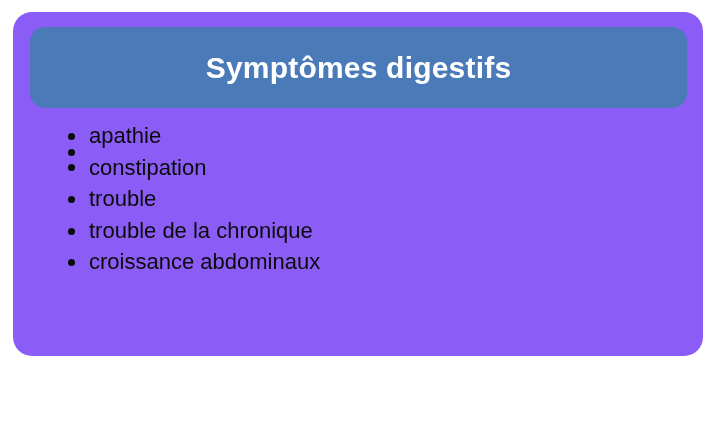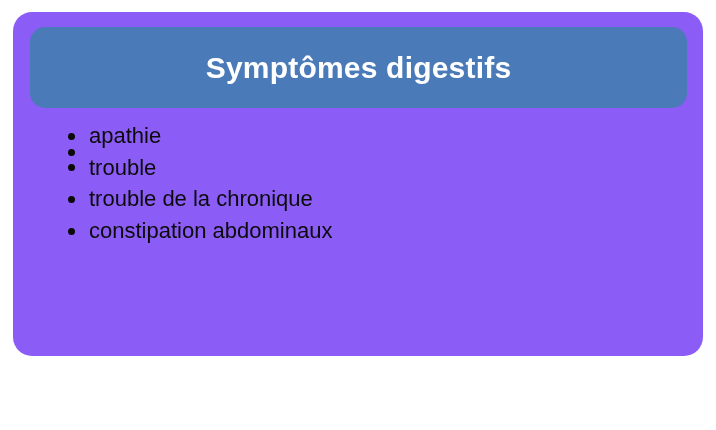--- a/index.html
+++ b/index.html
@@ -105,36 +105,40 @@
 
       <li class="symptom-item">
         <span class="bullet-icon"></span>
         <span>apathie</span>
       </li>
 
       <li class="symptom-item">
         <span class="bullet-icon"></span>
       </li>
 
+      <li class="symptom-item">
+        <span class="bullet-icon"></span>
+        <span>constipation</span>
+      </li>
 
       <li class="symptom-item">
         <span class="bullet-icon"></span>
         <span>trouble</span>
       </li>
 
 
 
       <li class="symptom-item">
         <span class="bullet-icon"></span>
         <span>trouble de la chronique</span>
       </li>
 
 
       <li class="symptom-item">
         <span class="bullet-icon"></span>
-        <span>constipation abdominaux</span>
+        <span>croissance abdominaux</span>
       </li>
 
     </ul>
 
   </div>
 
 </div>
 
 </body></html>

